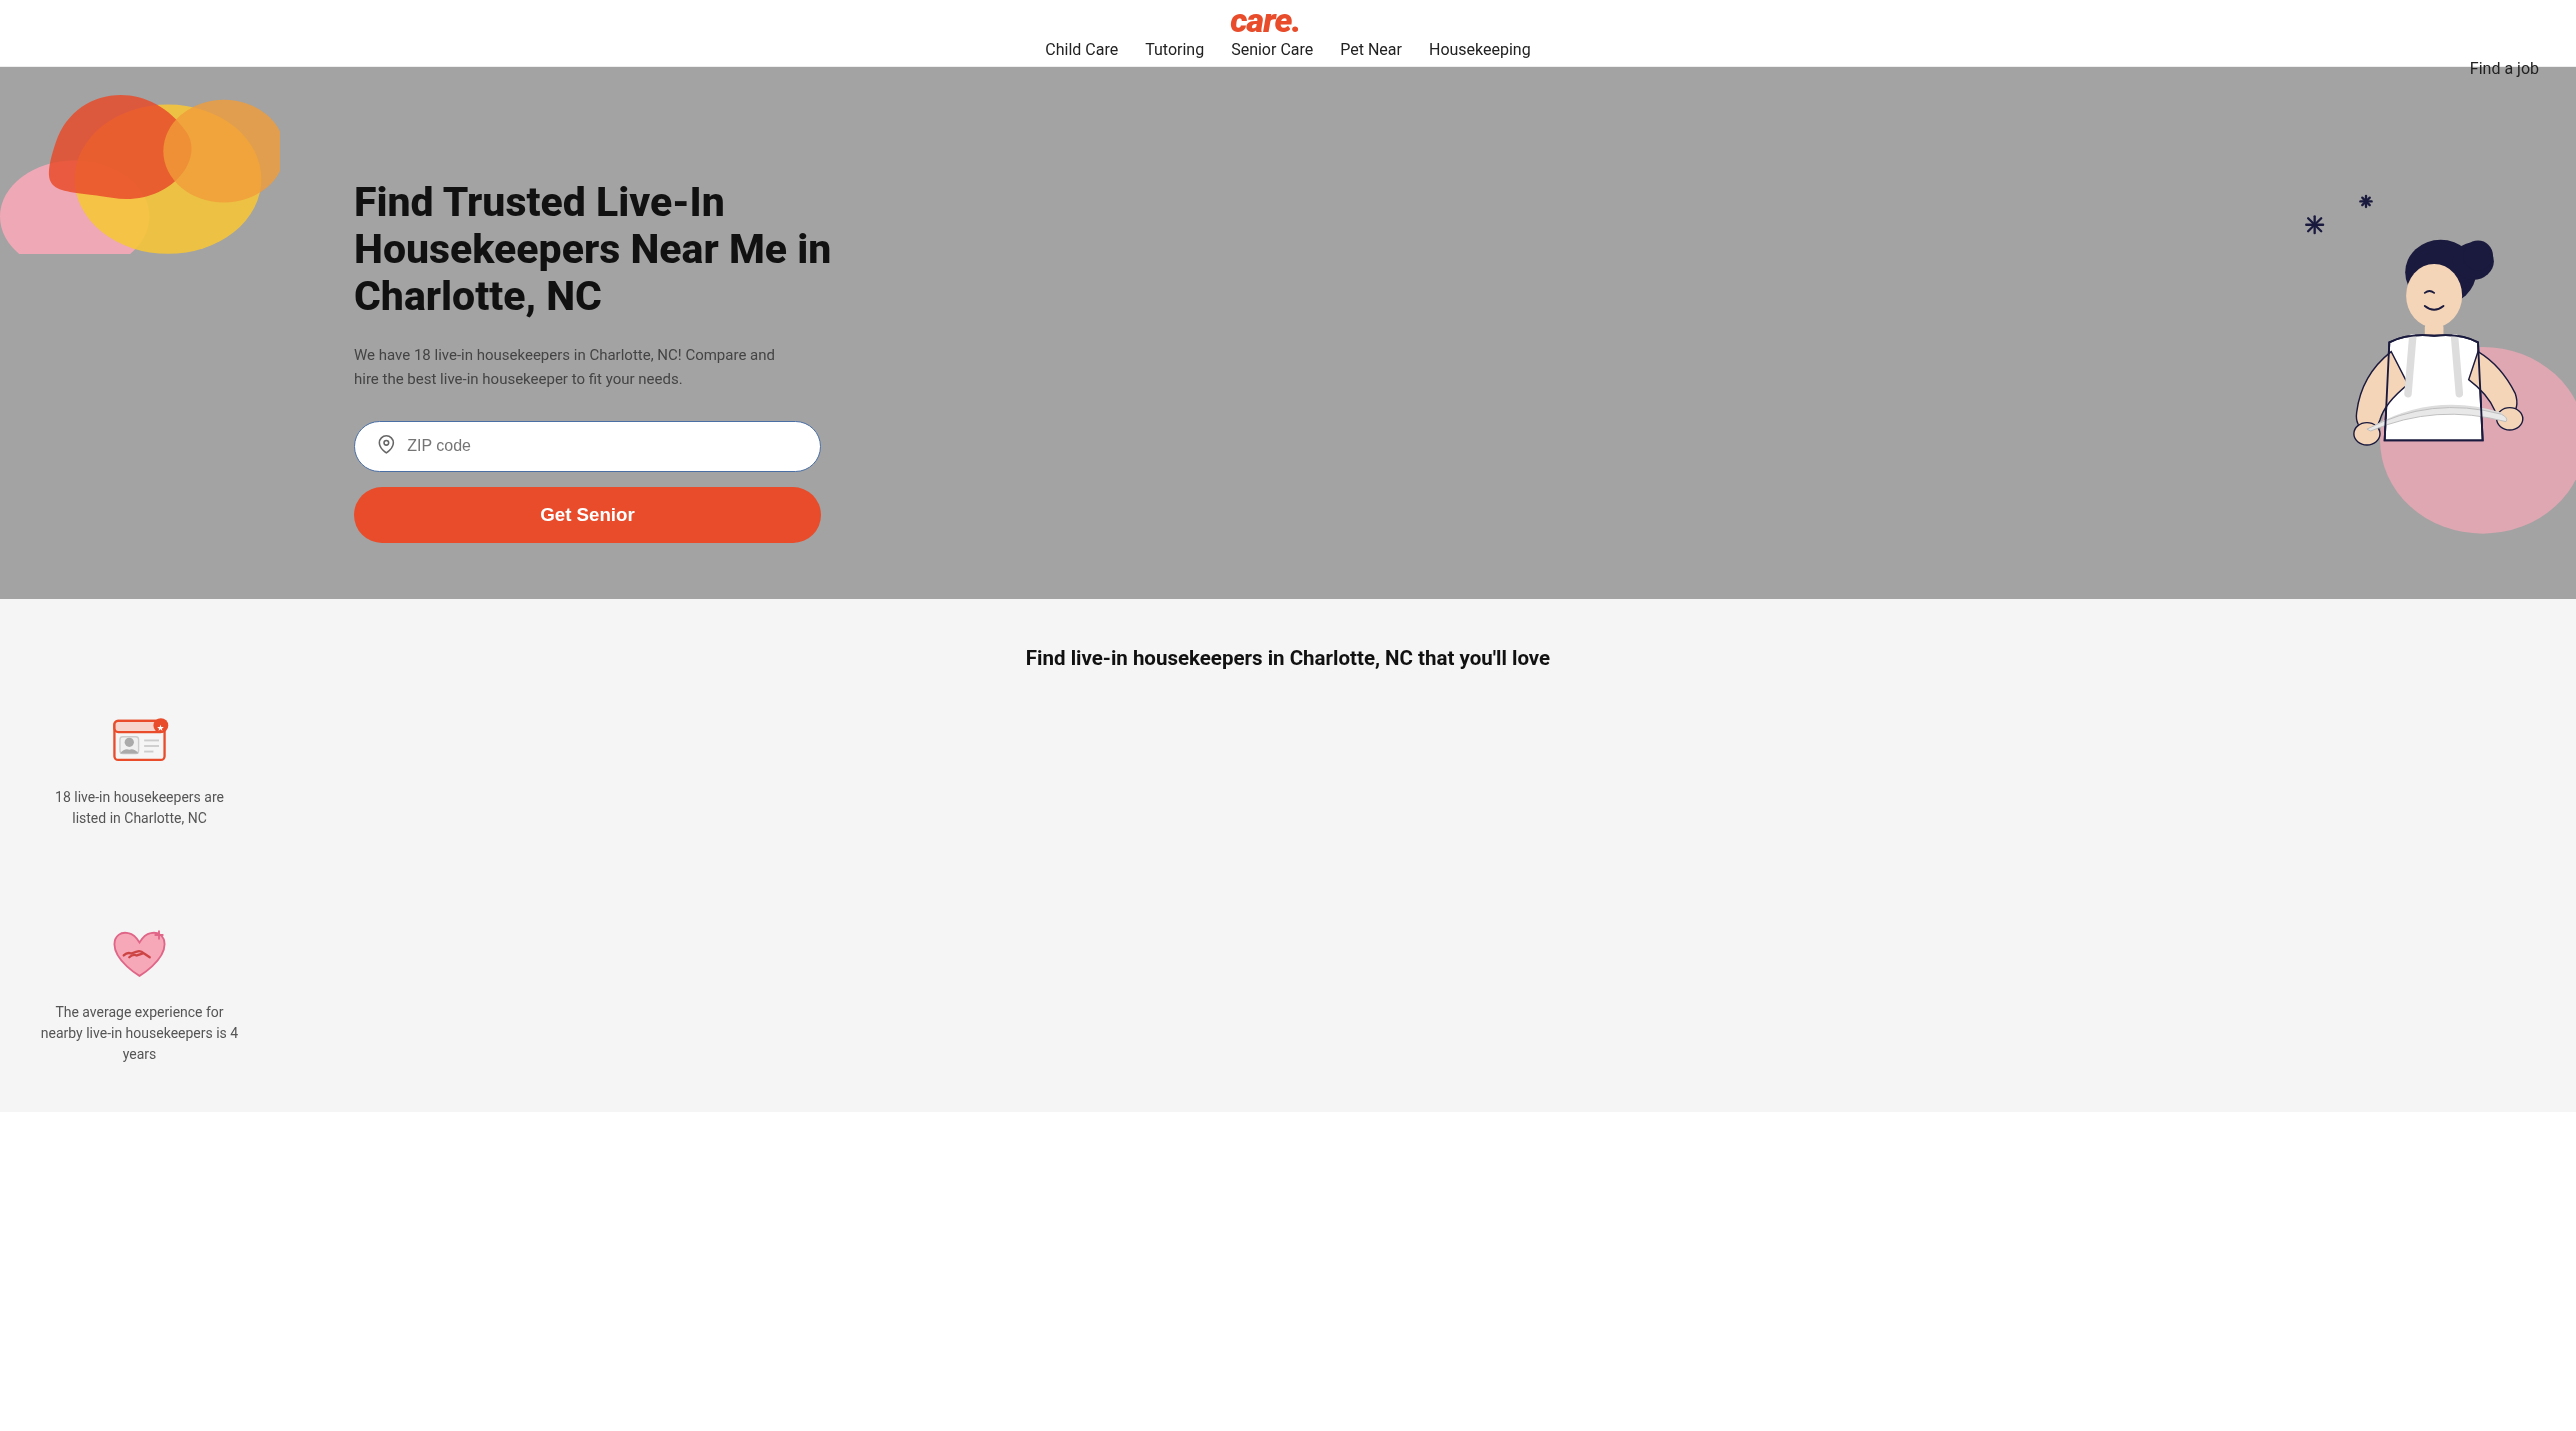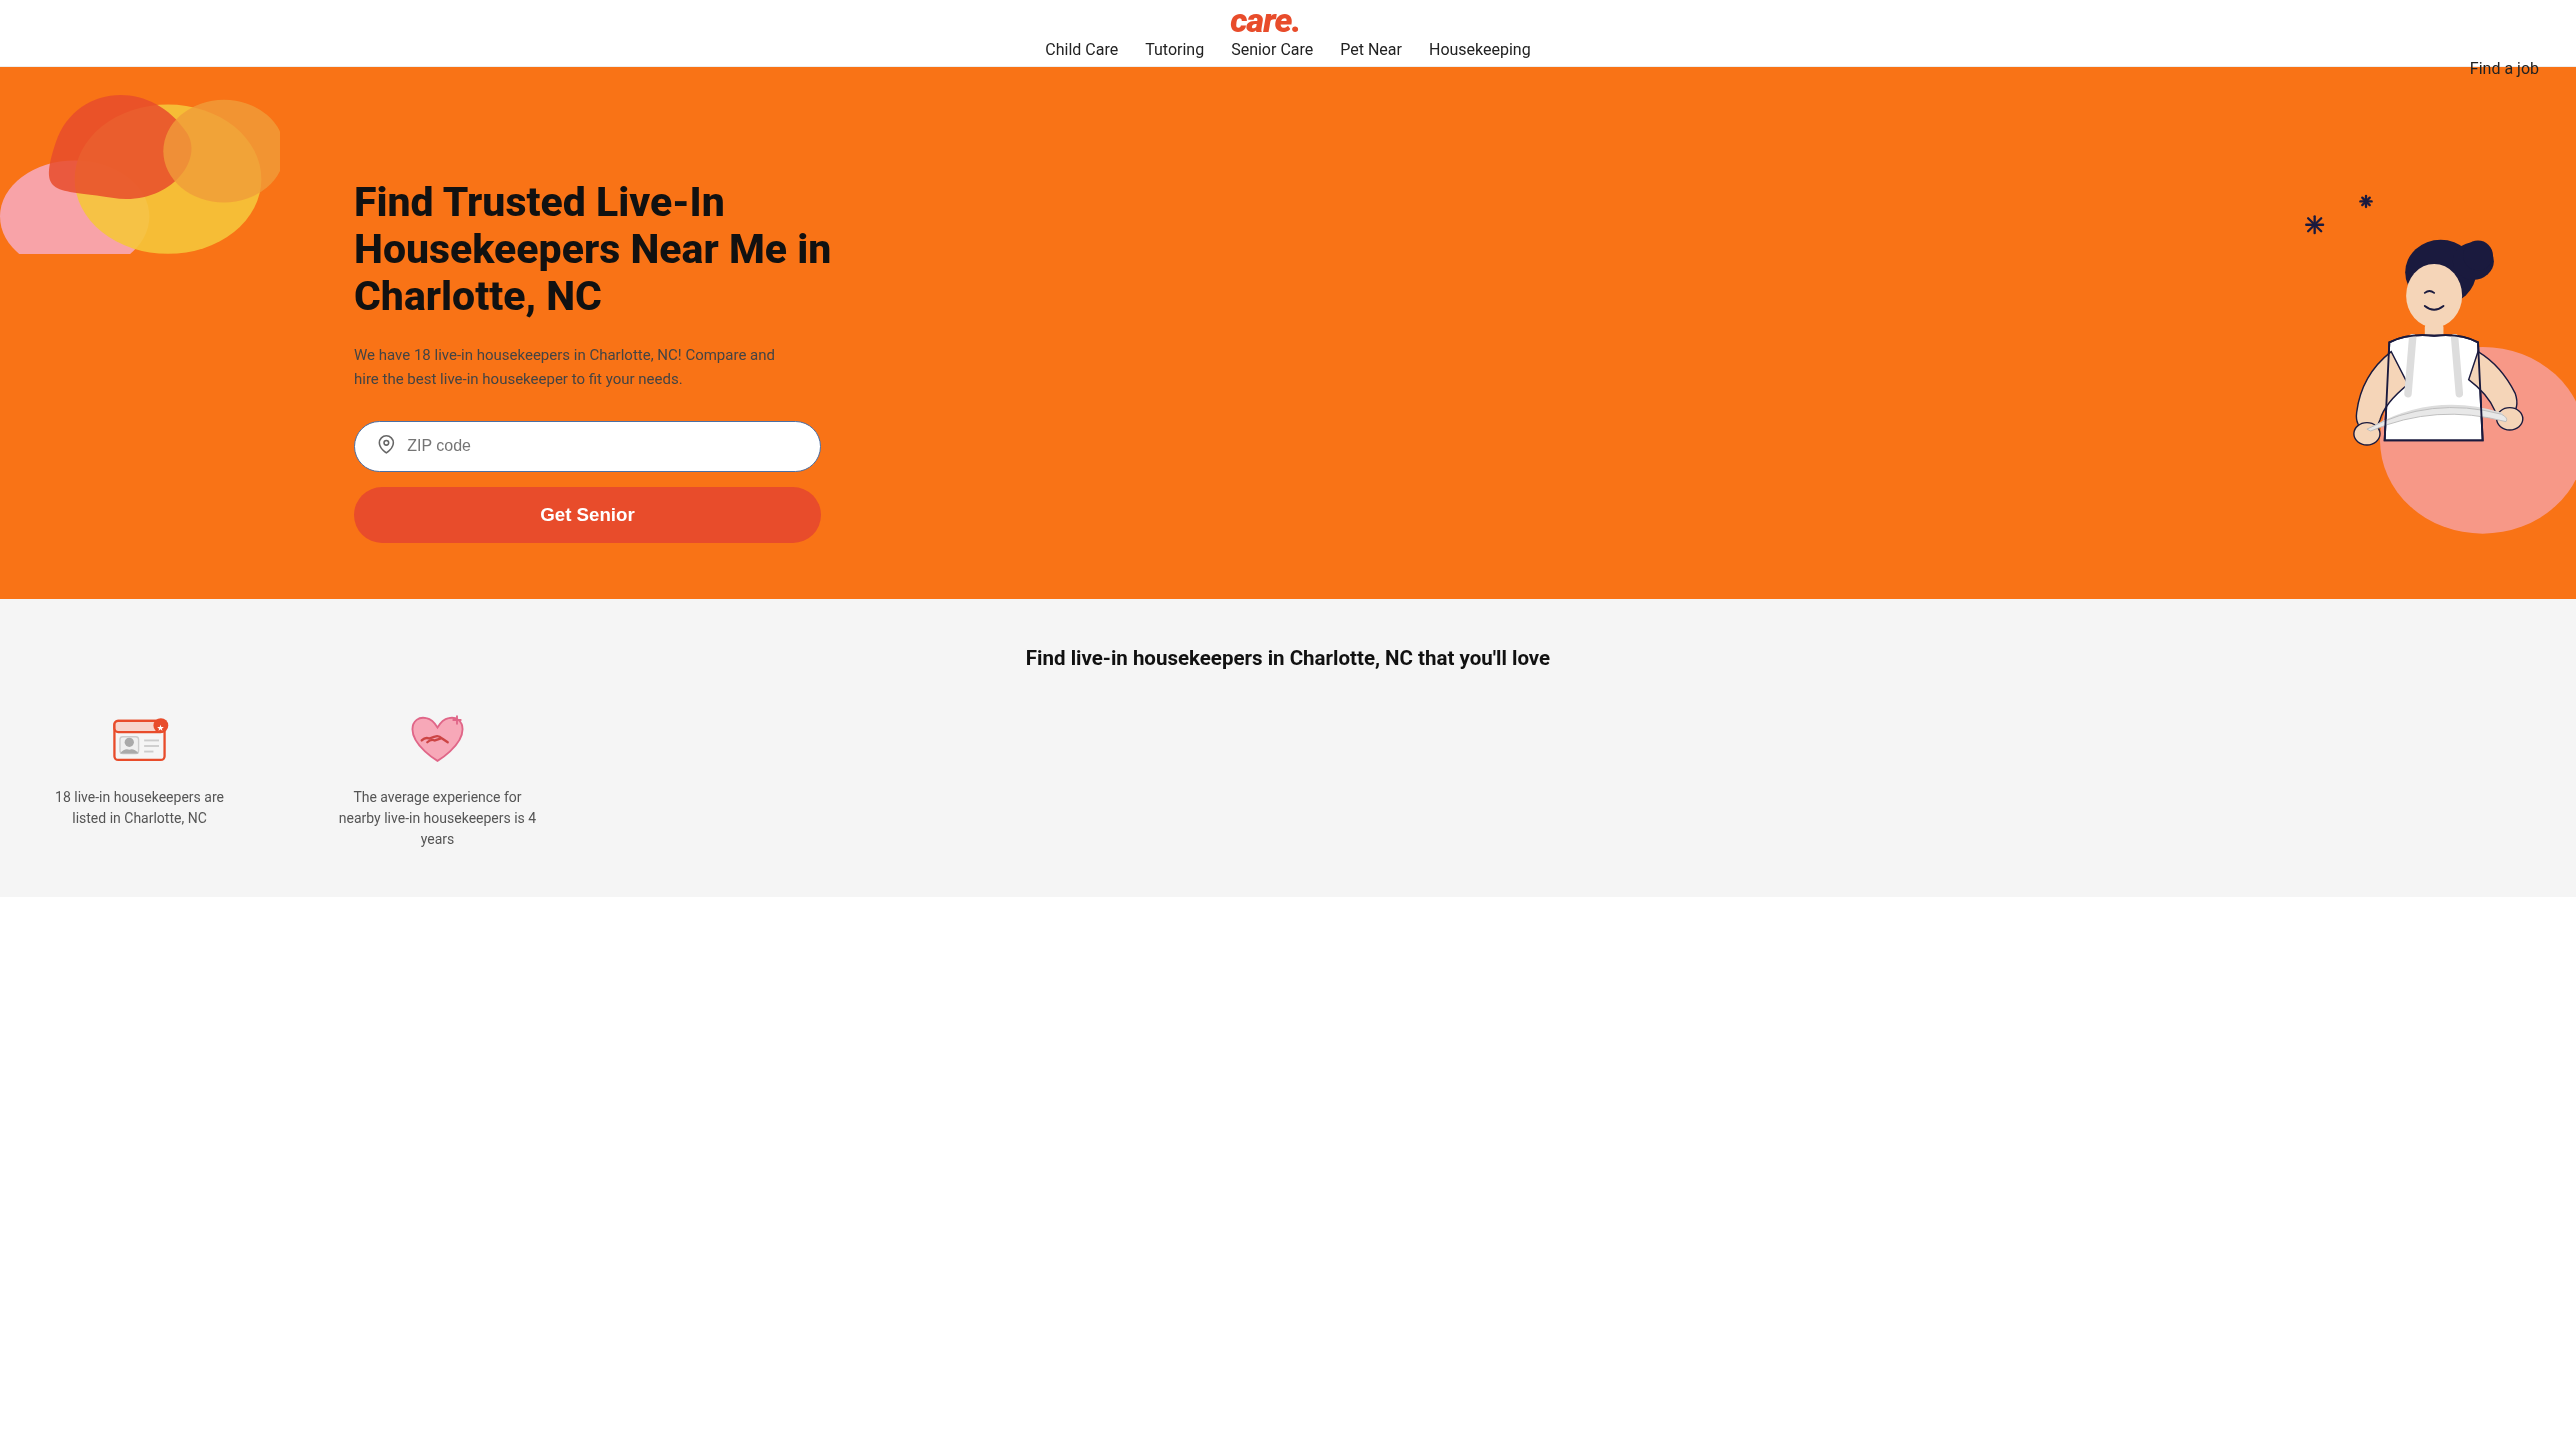--- a/index.html
+++ b/index.html
@@ -53,21 +53,21 @@
     }
 
     
     .hero {
       display: flex;
       align-items: flex-start;
       padding: 37px 37px 56px 37px;
       min-height: 523px;
       position: relative;
       overflow: hidden;
-      background: #f97316;
+      background: #a3a3a3;
     }
     .hero-decoration-left {
       position: absolute;
       top: 0;
       left: 0;
       width: 280px;
       height: 187px;
     }
     .hero-content {
       position: relative;
@@ -146,22 +146,23 @@
       text-align: center;
     }
     .stats-title {
       font-size: 20.5px;
       font-weight: 700;
       color: #111;
       margin-bottom: 37px;
     }
     .stats-grid {
       display: flex;
-      justify-content: flex-start;
+      justify-content: space-between;
       gap: 93px;
+      flex-direction: column;
     }
     .stat-item {
       display: flex;
       flex-direction: column;
       align-items: center;
       max-width: 205px;
     }
     .stat-icon {
       width: 65px;
       height: 65px;

